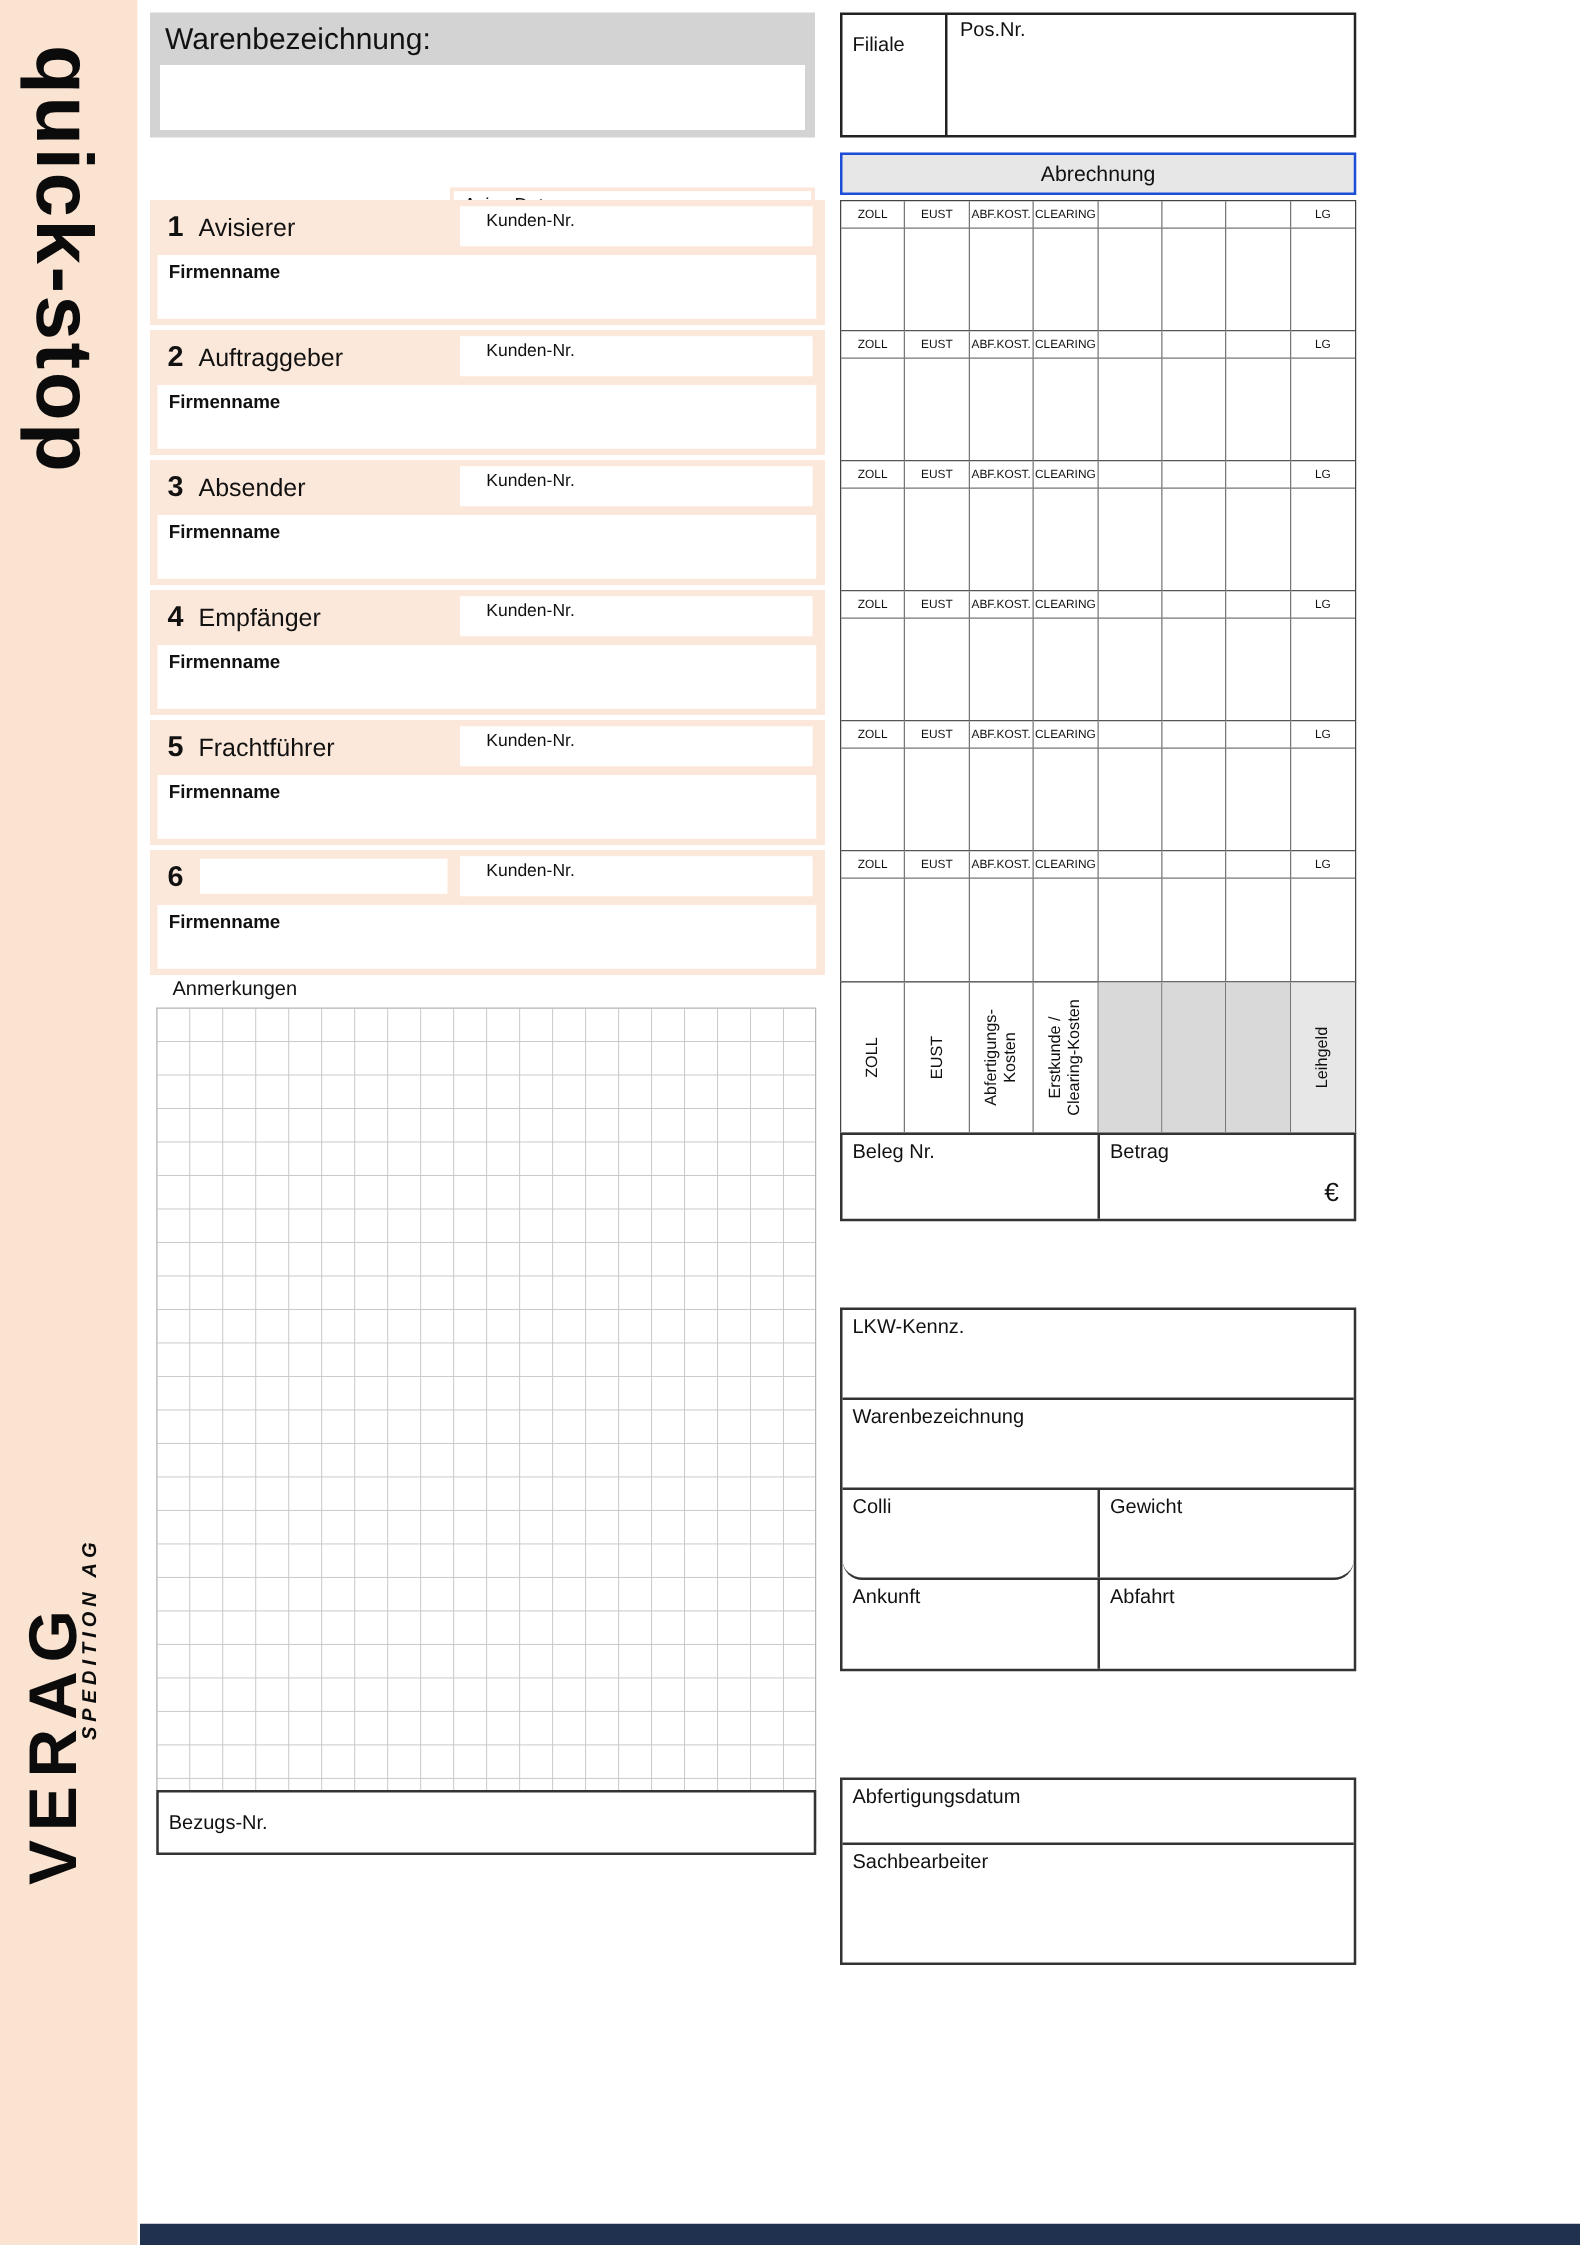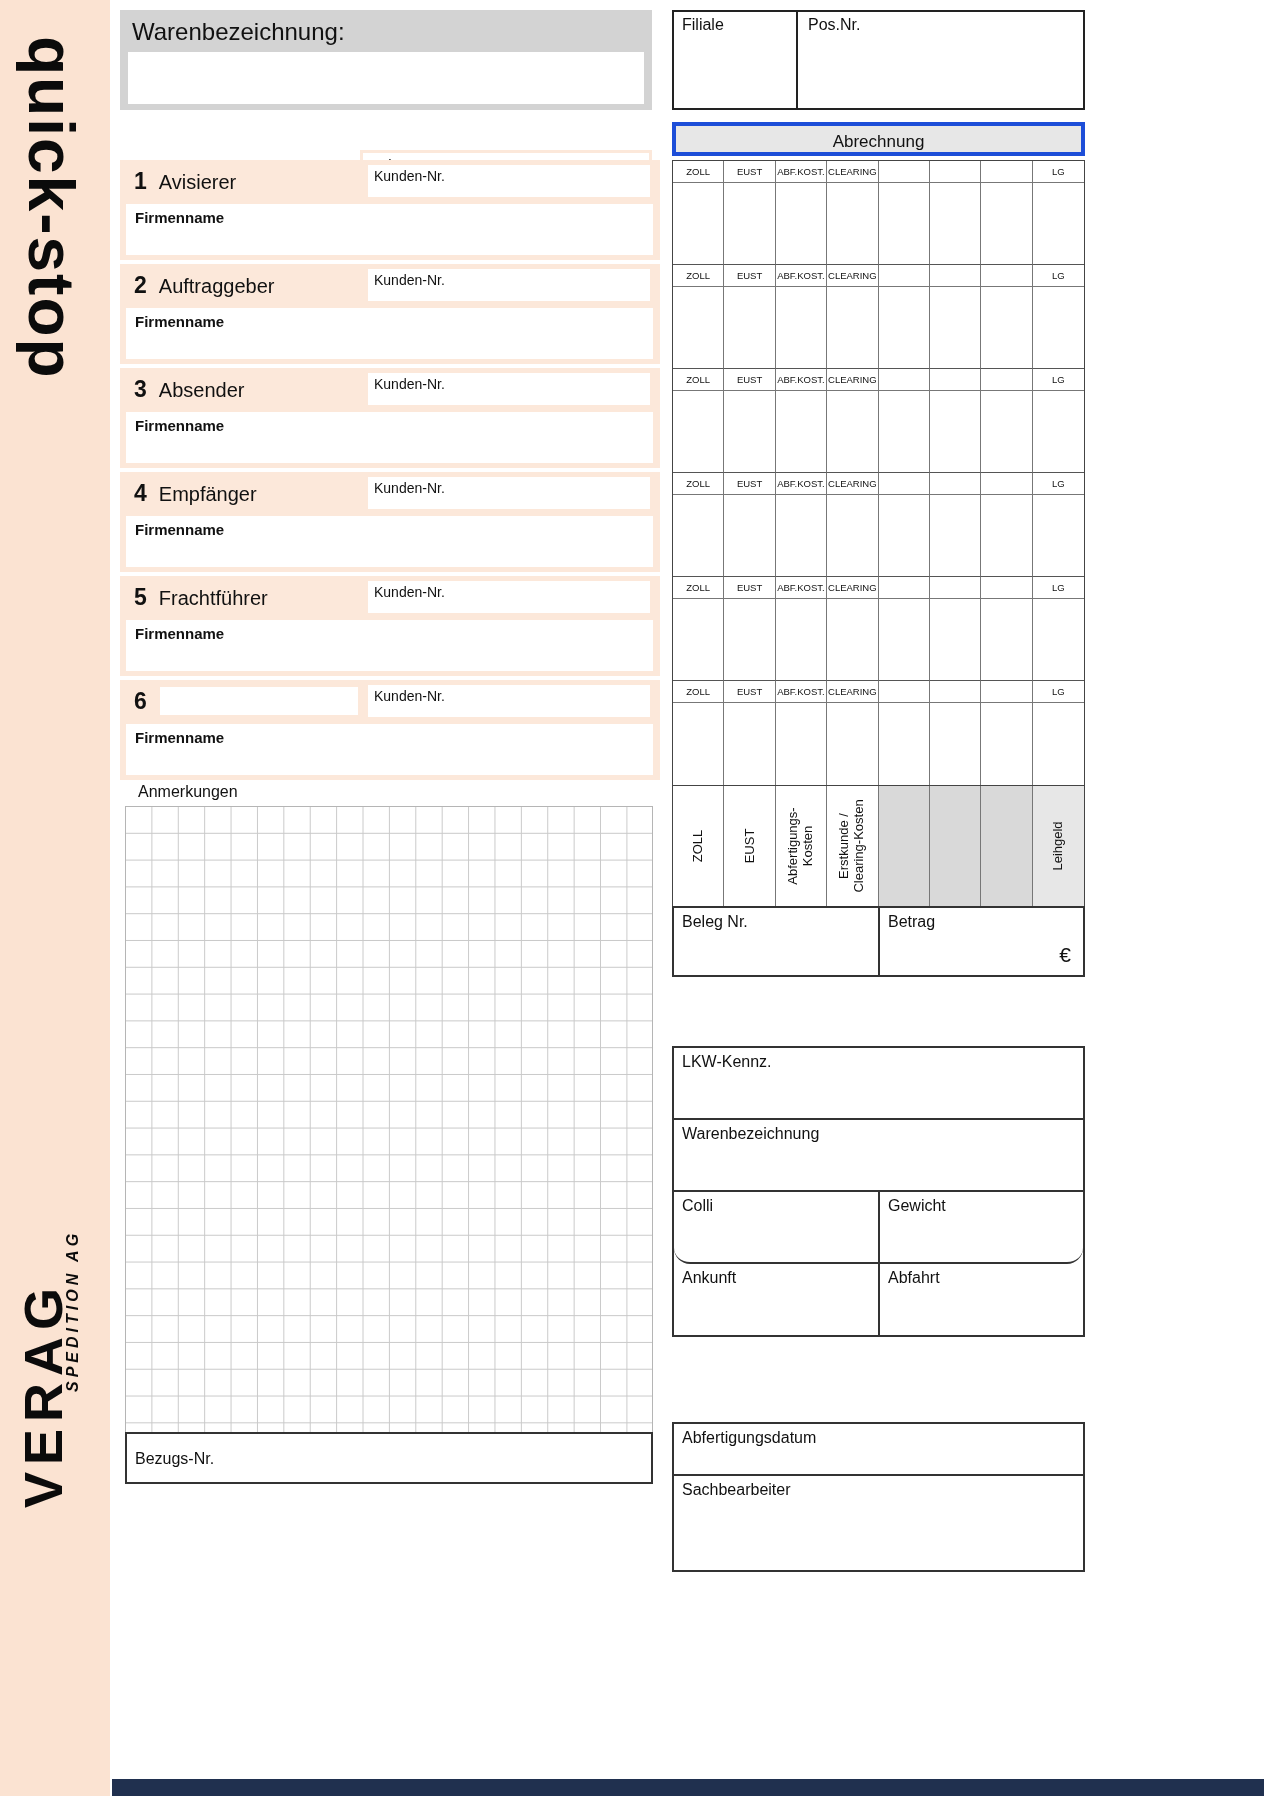--- a/index.html
+++ b/index.html
@@ -15,40 +15,40 @@
       transform-origin:0 0; font-size:54px; font-weight:bold; letter-spacing:7px; white-space:nowrap; color:#0b0b0b; }
   .company-sub { position:absolute; left:64px; top:1392px; transform:rotate(-90deg);
       transform-origin:0 0; font-size:16px; font-weight:bold; font-style:italic; letter-spacing:4px; white-space:nowrap; color:#0b0b0b; }
 
   
   .abfert-box { position:absolute; left:120px; top:10px; width:532px; height:100px; background:#d3d3d3; }
   .abfert-label { position:absolute; left:12px; top:8px; font-size:24px; }
   .abfert-input { position:absolute; left:8px; top:42px; width:516px; height:52px; background:#fff; }
 
   .filiale-box { position:absolute; left:672px; top:10px; width:413px; height:100px; border:2px solid #222; display:flex; background:#fff; }
-  .filiale-cell { width:124px; border-right:2px solid #222; padding:4px 8px; font-size:16px; }
+  .filiale-cell { width:84px; border-right:2px solid #222; padding:16px 8px; font-size:16px; }
   .posnr-cell { flex:1; padding:4px 10px; font-size:16px; }
 
   
   .aviso-box { position:absolute; left:360px; top:118px; width:292px; height:40px; background:#fce8da; padding:3px;margin-top:32px; }
   .aviso-inner { width:100%; height:100%; background:#fff; padding:3px 8px; font-size:15px; }
 
   
   .sections { position:absolute; left:120px; top:160px; width:540px; }
   .section { position:relative; height:100px; margin-bottom:4px; background:#fce8da; }
   .sec-title { position:absolute; left:14px; top:8px; display:flex; align-items:baseline; gap:12px; }
   .sec-num { font-size:23px; font-weight:bold; }
   .sec-name { font-size:20px; }
-  .kunden-box { position:absolute; left:248px; top:5px; width:282px; height:32px; background:#fff; padding:3px 6px; font-size:14px; }
+  .kunden-box { position:absolute; left:248px; top:5px; width:282px; height:32px; background:#fff; padding:3px 21px; font-size:14px; }
   .firma-box { position:absolute; left:6px; top:44px; width:527px; height:51px; background:#fff; padding:5px 9px; font-size:15px;font-weight:bold; }
   .sec6-name-box { position:absolute; left:40px; top:7px; width:198px; height:28px; background:#fff; }
 
   
   .abr-title { position:absolute; left:672px; top:122px; width:413px; height:34px; background:#e7e7e7;
-      border:4px solid #1d4ed8; text-align:center; line-height:32px; font-size:17px; }
+      border:2px solid #1d4ed8; text-align:center; line-height:32px; font-size:17px; }
   .abr-grid { position:absolute; left:672px; top:160px; width:413px; border:1px solid #444; background:#fff; }
   .abr-row { display:grid; grid-template-columns:repeat(8,1fr); }
   .abr-cell { border-right:1px solid #777; overflow:hidden; }
   .abr-row > .abr-cell:last-child { border-right:none; }
   .abr-head { height:22px; border-bottom:1px solid #777; font-size:9.5px; text-align:center; line-height:21px; }
   .abr-entry { height:82px; border-bottom:1px solid #555; }
   .abr-group:last-child .abr-entry { border-bottom:none; }
 
   .abr-rotated { position:absolute; left:672px; top:785px; width:413px; height:122px; border:1px solid #444;
       display:grid; grid-template-columns:repeat(8,1fr); background:#fff; }

